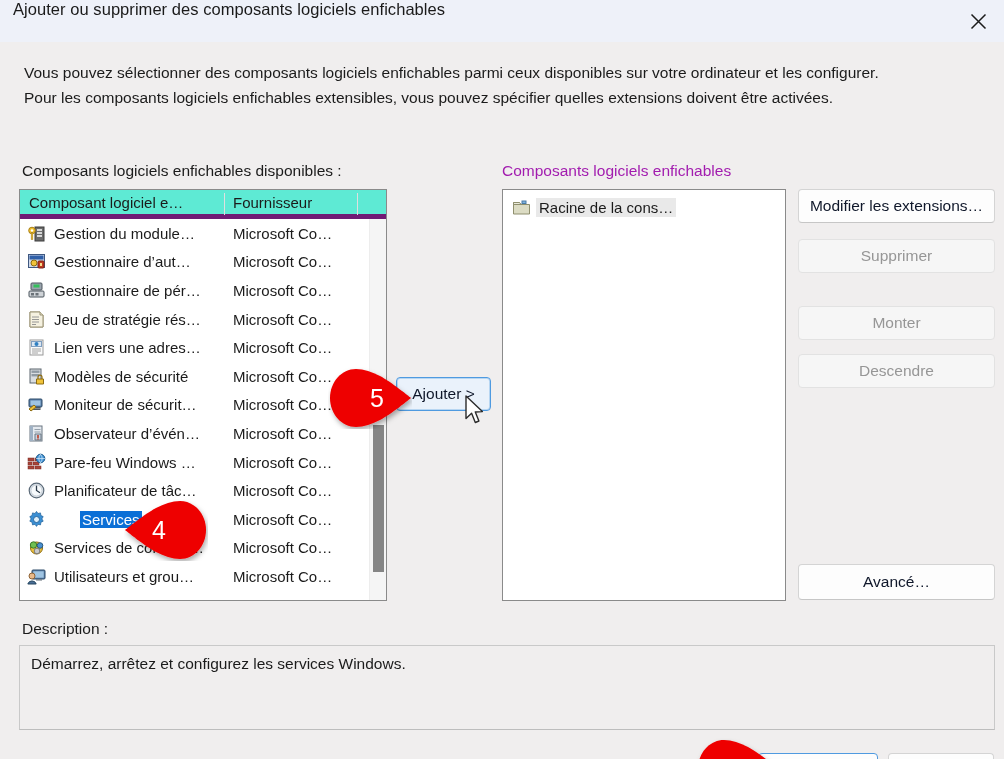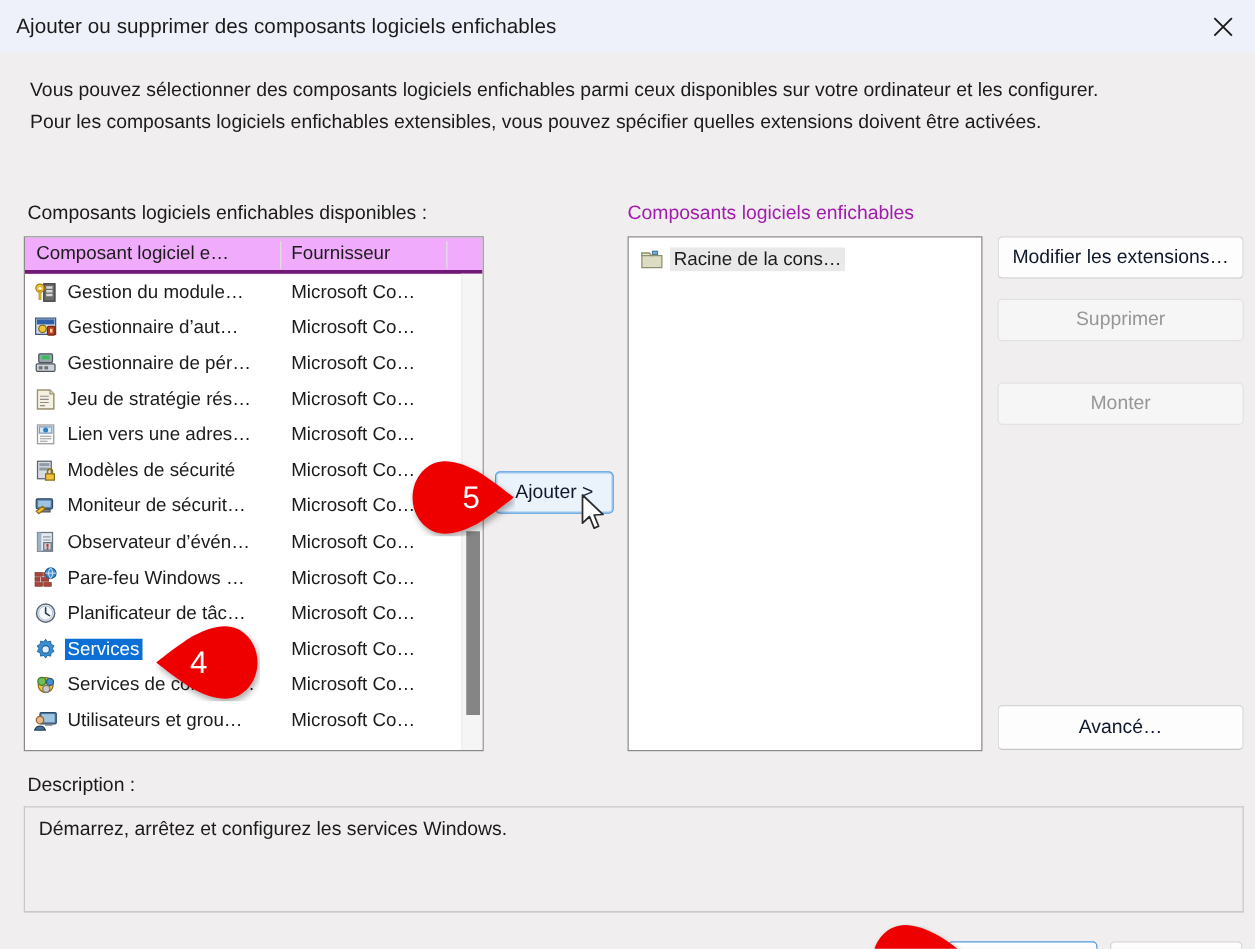--- a/index.html
+++ b/index.html
@@ -17,21 +17,21 @@
     -webkit-font-smoothing: antialiased;
   }
 
   
   .titlebar {
     position: absolute;
     left: 0; top: 0;
     width: 1004px; height: 42px;
     background: #eef1f9;
     display: flex;
-    align-items: center;
+    align-items: flex-start;
   }
   .titlebar-text {
     font-size: 16.5px;
     color: #1a1a1a;
     padding-left: 13px;
     letter-spacing: 0.05px;
     white-space: nowrap;
   }
   .titlebar-close {
     position: absolute;
@@ -82,22 +82,22 @@
     left: 13px; top: 147px;
     width: 368px; height: 412px;
     background: #ffffff;
     border: 1px solid #8a8a8a;
     box-sizing: border-box;
     overflow: hidden;
   }
   .lv-header {
     position: relative;
     height: 29px;
-    background: #f0abfc;
-    border-bottom: 3px solid #701a75;
+    background: #5eead4;
+    border-bottom: 5px solid #701a75;
     box-sizing: border-box;
   }
   .lv-header .col1 {
     position: absolute;
     left: 9px; top: 4px;
     font-size: 15px;
     color: #1b1b1b;
     white-space: nowrap;
   }
   .lv-header .col2 {
@@ -134,20 +134,21 @@
     position: absolute;
     left: 32px;
     display: flex;
     align-items: center;
     color: #1b1b1b;
   }
   .lv-row .name .txt { padding: 0 2px; text-align: right; }
   .lv-row.selected .name .txt {
     background: #0b6fd6;
     color: #ffffff;
+    margin-left: 28px;
   }
   .lv-row .vendor {
     position: absolute;
     left: 213px;
     color: #1b1b1b;
   }
   .lv-icon {
     position: absolute;
     left: 7px;
     width: 19px; height: 19px;
@@ -528,20 +529,21 @@
             </svg></span>
           <span class="txt">Racine de la cons…</span>
         </div>
       </div>
   </div>
 
   <button class="btn focused" id="btn-add">Ajouter &gt;</button>
   <button class="btn" id="btn-modext">Modifier les extensions…</button>
   <button class="btn disabled" id="btn-remove">Supprimer</button>
   <button class="btn disabled" id="btn-up">Monter</button>
+  <button class="btn disabled" id="btn-down">Descendre</button>
   <button class="btn" id="btn-adv">Avancé…</button>
   <button class="btn default" id="btn-ok">OK</button>
   <button class="btn" id="btn-cancel">Annuler</button>
 
   <div class="desc-label">Description :</div>
   <div class="desc-box">
     <div class="desc-text">Démarrez, arrêtez et configurez les services Windows.</div>
   </div>
 
   <div class="callout" id="callout-5">

